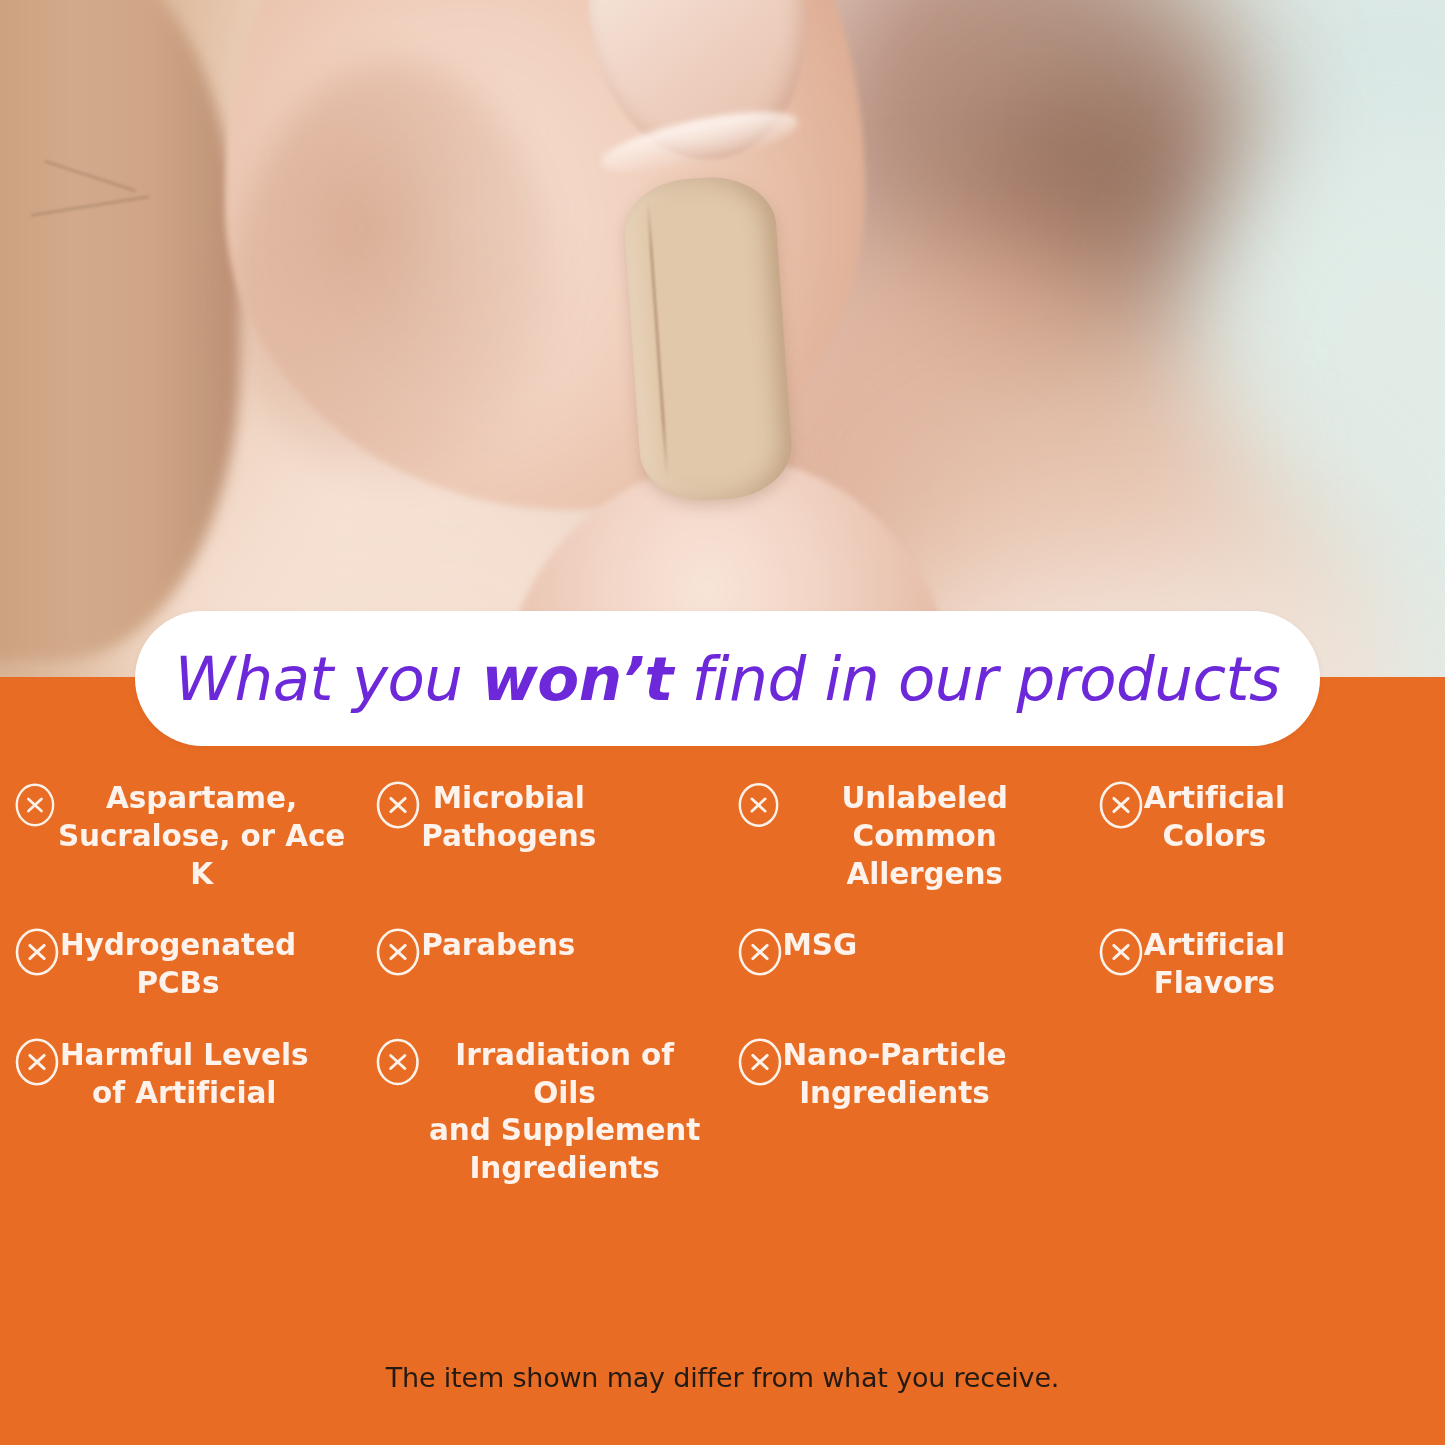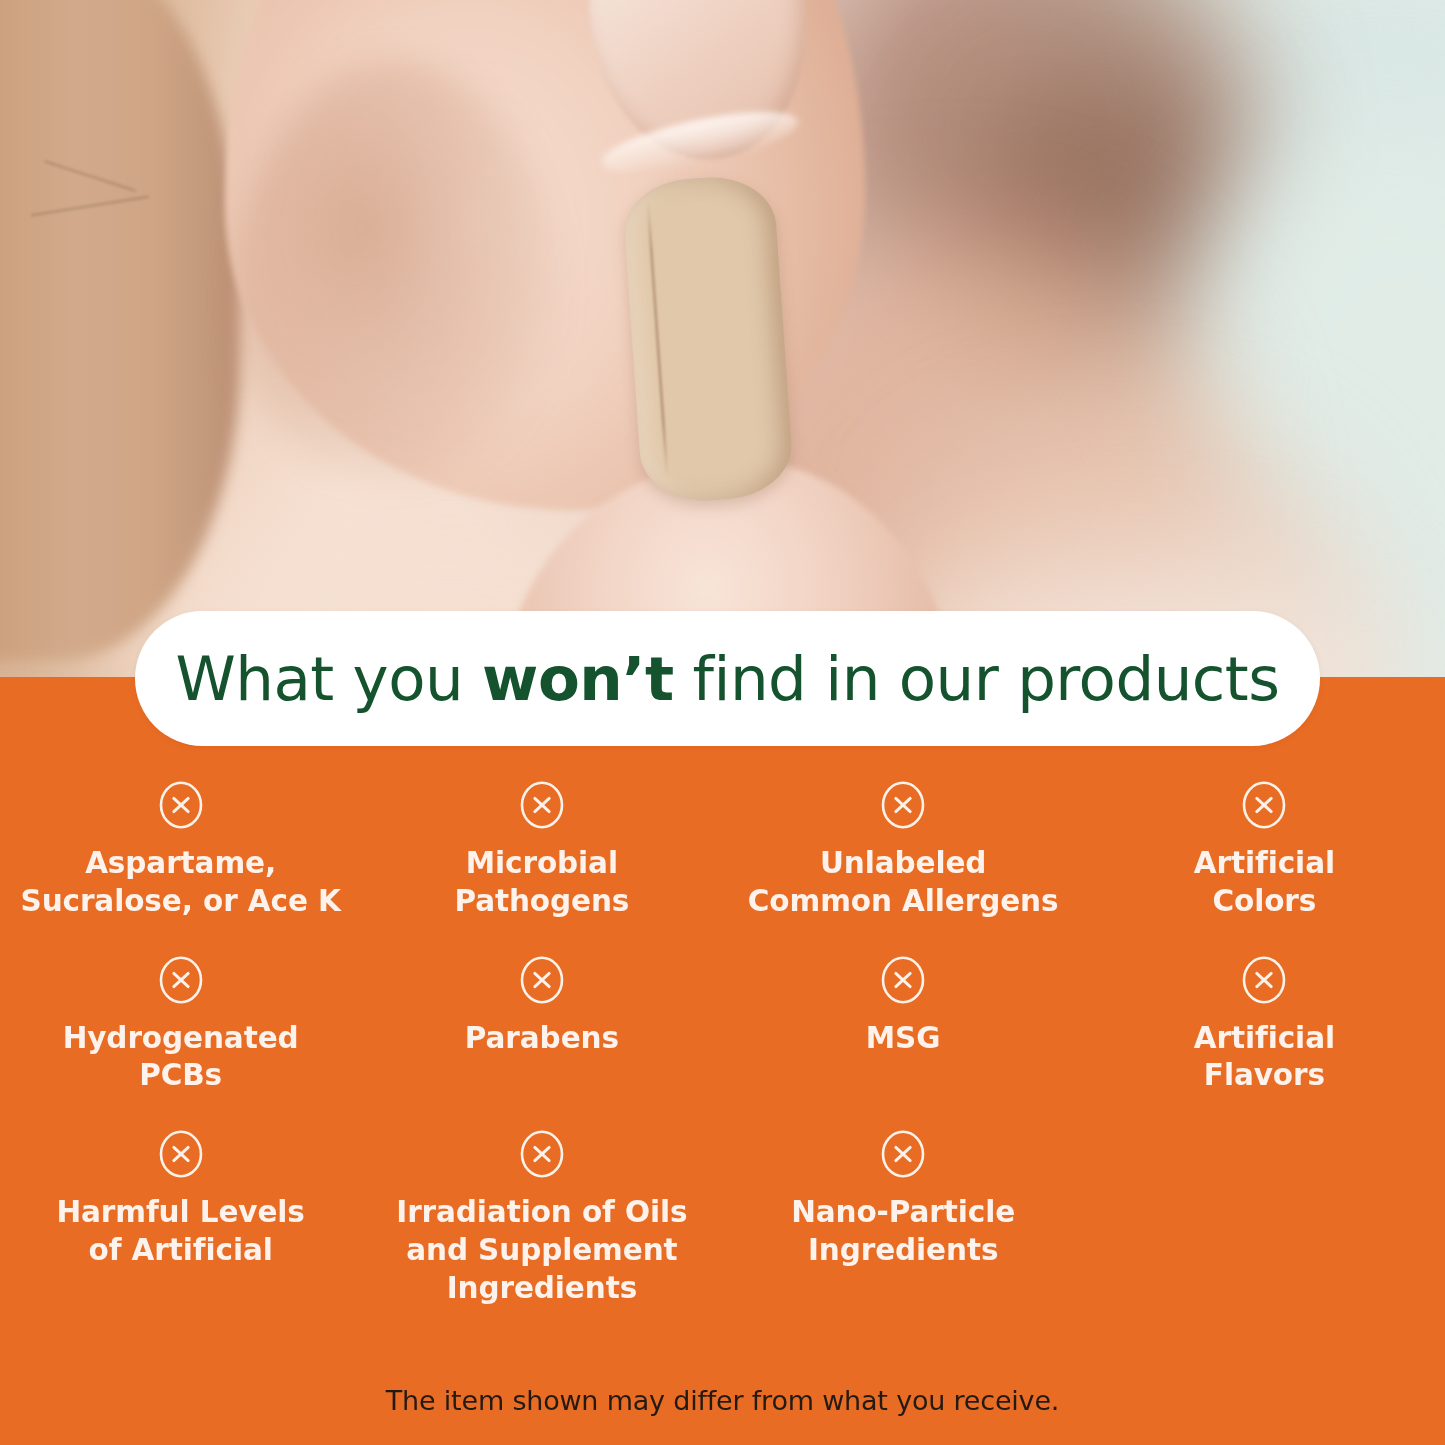--- a/index.html
+++ b/index.html
@@ -224,43 +224,44 @@
     border-radius: 68px;
     display: flex;
     align-items: center;
     justify-content: center;
     box-shadow: 0 2px 6px rgba(120, 60, 20, 0.08);
   }
   .title-text {
     font-family: "DejaVu Sans", "Liberation Sans", sans-serif;
     font-size: 61px;
     letter-spacing: -0.5px;
-    color: #14532d;
+    color: #6d28d9;
     font-weight: 400;
     white-space: nowrap;
     line-height: 1;
+    font-style: italic;
   }
   .title-text .strong {
     font-weight: 700;
   }
 
   
   .grid {
     position: absolute;
     left: 0;
     top: 780px;
     width: 1445px;
     display: grid;
     grid-template-columns: repeat(4, 1fr);
     row-gap: 34px;
   }
   .cell {
     display: flex;
-    flex-direction: column;
-    align-items: center;
+    flex-direction: row;
+    align-items: flex-start;
     padding: 0 14px;
   }
   .x-icon {
     width: 46px;
     height: 50px;
     display: block;
     margin-bottom: 15px;
   }
   .cell-label {
     font-family: "DejaVu Sans", "Liberation Sans", sans-serif;
@@ -273,21 +274,20 @@
     white-space: pre-line;
   }
 
   
   .footer {
     position: absolute;
     left: 0;
     top: 1362px;
     width: 1445px;
     text-align: center;
-    margin-top: 23px;
   }
   .footer-text {
     font-family: "DejaVu Sans", "Liberation Sans", sans-serif;
     font-size: 27px;
     font-weight: 400;
     color: #241a14;
     letter-spacing: -0.2px;
   }
 </style>
 </head>

